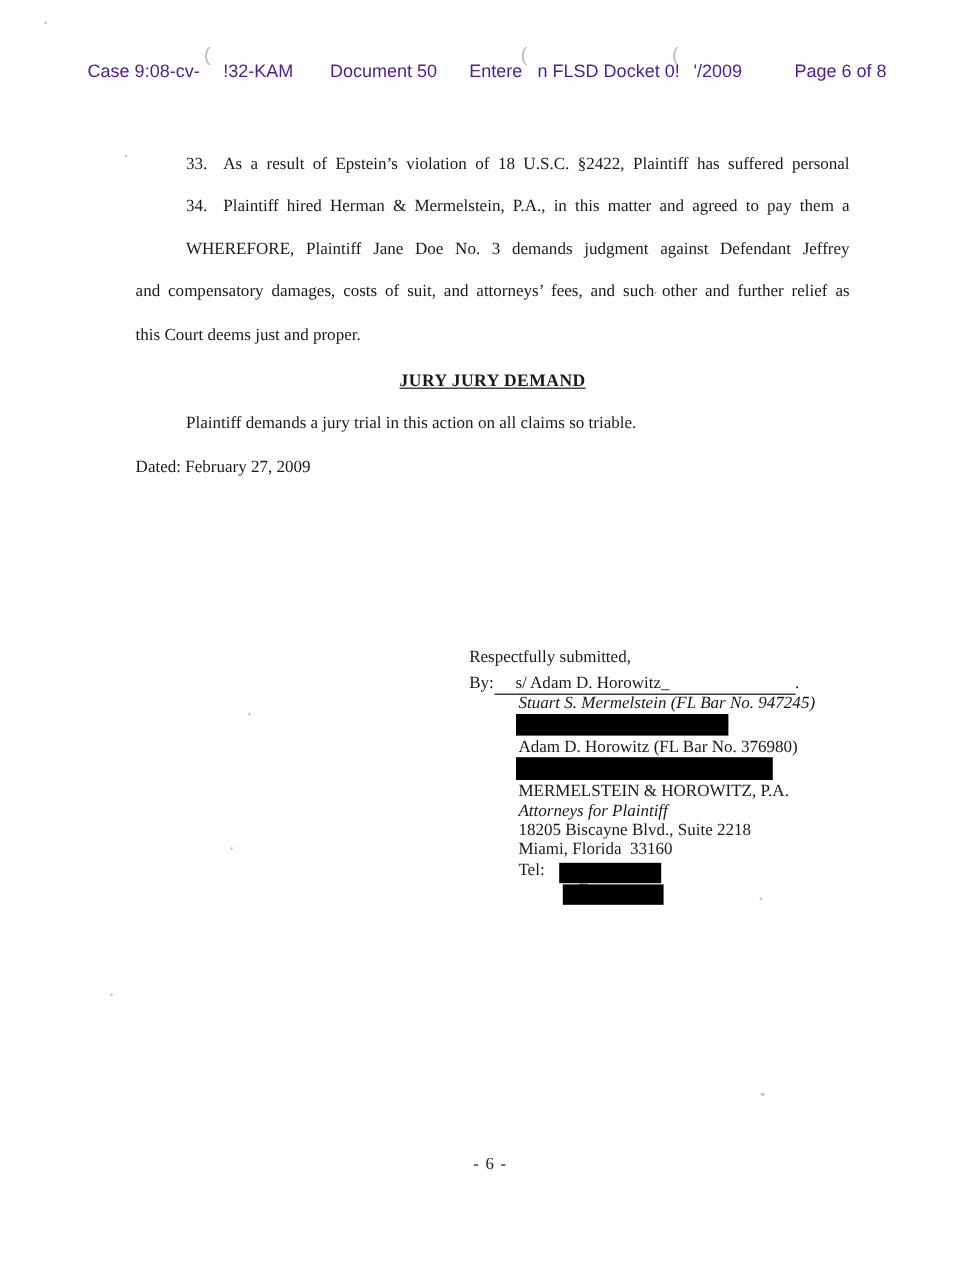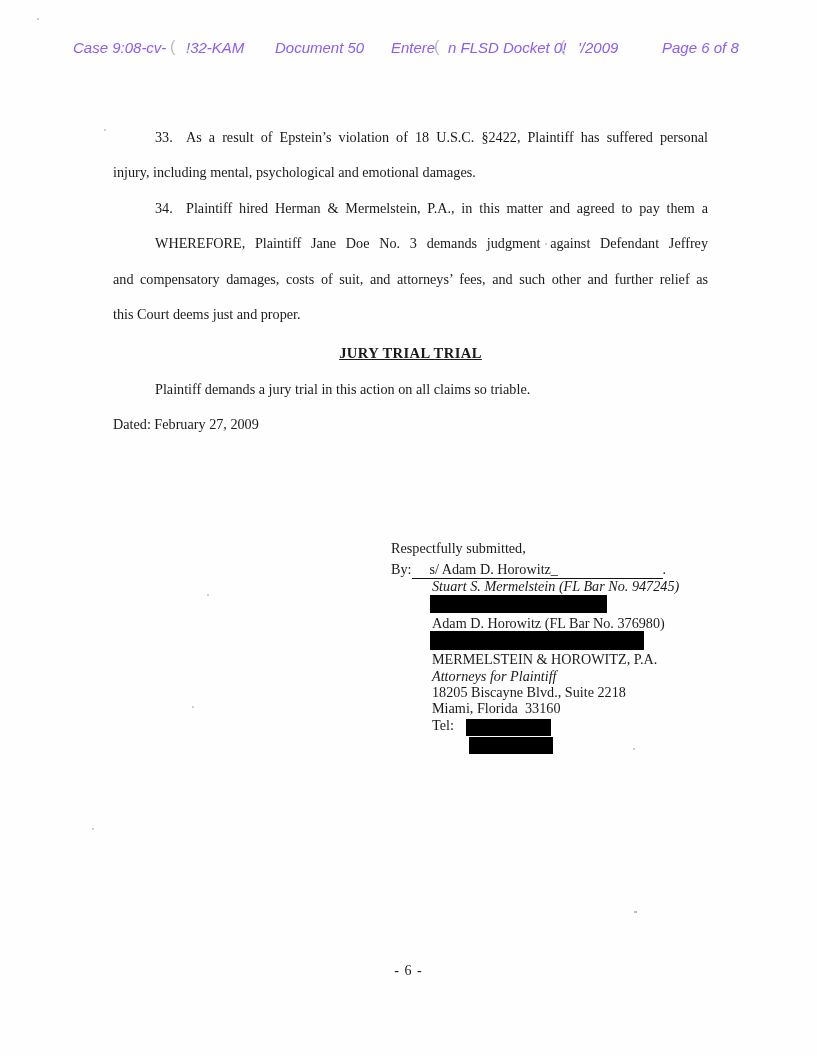--- a/index.html
+++ b/index.html
@@ -7,25 +7,24 @@
     position:relative;
     width:817px;height:1056px;
     background:#fefefe;
     overflow:hidden;
     font-family:"Liberation Serif", serif;
     color:#1a1a1a;
   }
   
   .hdr{position:absolute;top:0;left:0;width:817px;height:70px;}
   .frag{
-    position:absolute;top:40px;
+    position:absolute;top:52px;
     font-family:"Liberation Sans", sans-serif;
-    font-size:15px;line-height:16px;color:#8b5cf6;
+    font-size:15px;line-height:16px;color:#4c1d95;
     white-space:pre;
-    font-style:italic;
   }
   .f0{left:73px}.f1{left:186px}.f2{left:275px}.f3{left:391px}
   .f4{left:448px}.f5{left:578px}.f6{left:662px}
   .arc{
     position:absolute;top:38px;
     font-family:"Liberation Sans", sans-serif;
     font-size:16px;color:#b9b9b9;
   }
   .a0{left:170px}.a1{left:434px}.a2{left:560px}
   
@@ -105,28 +104,27 @@
     <span class="frag f2">Document 50</span>
     <span class="frag f3">Entere</span>
     <span class="frag f4">n FLSD Docket 0!</span>
     <span class="frag f5">'/2009</span>
     <span class="frag f6">Page 6 of 8</span>
   </div>
 
   <div class="body-text">
     <div>
         <div class="bline just ind"><span class="pnum">33.</span>As a result of Epstein’s violation of 18 U.S.C. §2422, Plaintiff has suffered personal</div>
-        <div class="bline">injury, including mental, psychological and emotional damages.</div>
         <div class="bline just ind"><span class="pnum">34.</span>Plaintiff hired Herman &amp; Mermelstein, P.A., in this matter and agreed to pay them a</div>
         <div class="bline just ind">WHEREFORE, Plaintiff Jane Doe No. 3 demands judgment against Defendant Jeffrey</div>
         <div class="bline just">and compensatory damages, costs of suit, and attorneys’ fees, and such other and further relief as</div>
         <div class="bline">this Court deems just and proper.</div>
       </div>
     <div class="jury-heading">
-      <span>JURY TRIAL TRIAL</span>
+      <span>JURY JURY DEMAND</span>
     </div>
     <div class="bline ind">Plaintiff demands a jury trial in this action on all claims so triable.</div>
     <div class="bline">Dated: February 27, 2009</div>
   </div>
 
   <div class="sigblock">
     <div class="sig-line respectfully">Respectfully submitted,</div>
     <div class="sig-line by-line"><span>By:</span><span class="uline">s/ Adam D. Horowitz_</span><span>.</span></div>
     <div class="sig-line attorney1">Stuart S. Mermelstein (FL Bar No. 947245)</div>
     <div class="redact rbox1"></div>

